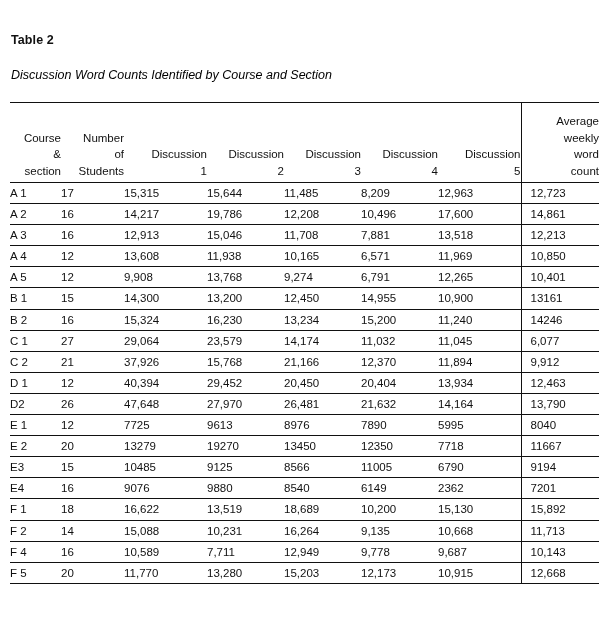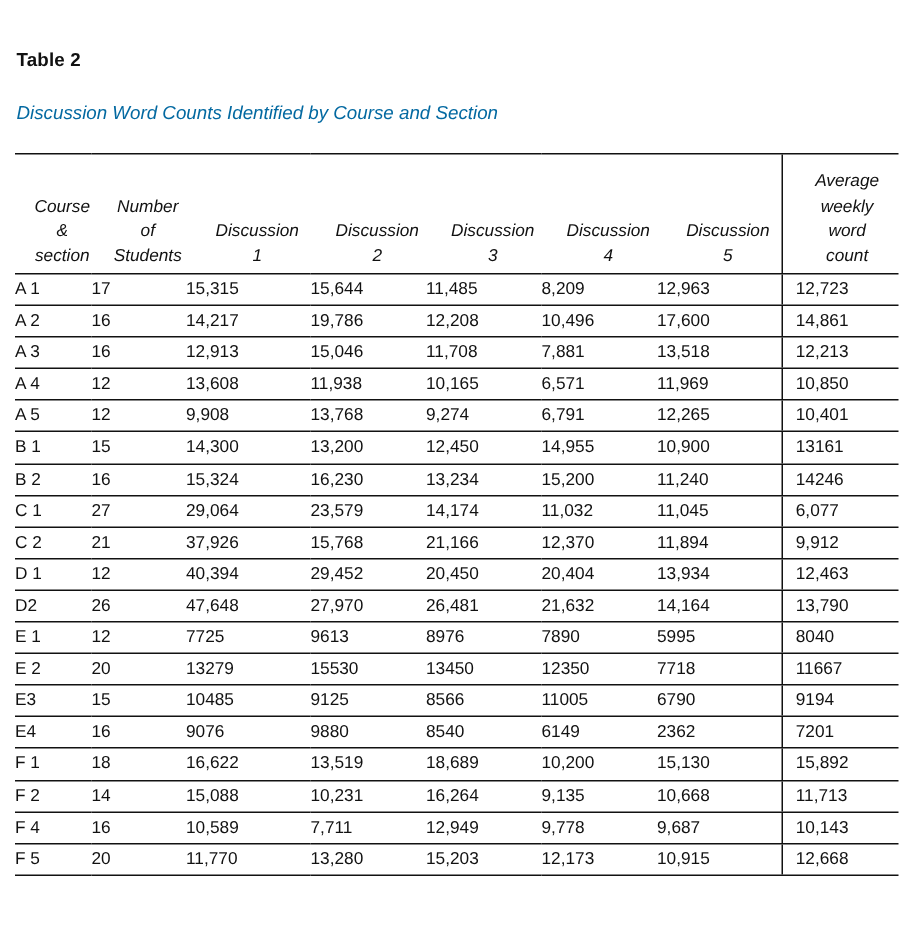--- a/index.html
+++ b/index.html
@@ -30,21 +30,21 @@
     font-weight: bold;
     letter-spacing: 0.1px;
     color: #111111;
   }
   .table-caption {
     position: absolute;
     left: 11px;
     top: 44px;
     font-size: 12.5px;
     font-style: italic;
-    color: #0369a1;
+    color: #000000;
     white-space: nowrap;
   }
   .table-wrap {
     position: absolute;
     left: 10px;
     top: 78px;
     width: 589px;
   }
   table.data-table {
     border-collapse: collapse;
@@ -57,30 +57,29 @@
   table.data-table col.c1 { width: 63px; }
   table.data-table col.c2 { width: 83px; }
   table.data-table col.c3 { width: 77px; }
   table.data-table col.c4 { width: 77px; }
   table.data-table col.c5 { width: 77px; }
   table.data-table col.c6 { width: 83px; }
   table.data-table col.c7 { width: 78px; }
 
   table.data-table thead th {
     font-weight: normal;
-    text-align: center;
+    text-align: right;
     vertical-align: bottom;
     padding: 0 0 3px 12px;
     line-height: 16.5px;
     white-space: pre-line;
     border-top: 1.6px solid #111111;
     border-bottom: 1.4px solid #111111;
     height: 80px;
     box-sizing: border-box;
-    font-style: italic;
   }
   table.data-table thead th.lastcol {
     border-left: 1.3px solid #111111;
     padding-left: 9px;
   }
   table.data-table tbody td {
     padding: 0;
     height: 20.1px;
     line-height: 20.1px;
     border-bottom: 1.1px solid #111111;
@@ -265,21 +264,21 @@
             <td class="col-disc">9613</td>
             <td class="col-disc">8976</td>
             <td class="col-disc">7890</td>
             <td class="col-disc">5995</td>
             <td class="lastcol">8040</td>
           </tr>
           <tr>
             <td class="col-course">E 2</td>
             <td class="col-students">20</td>
             <td class="col-disc">13279</td>
-            <td class="col-disc">15530</td>
+            <td class="col-disc">19270</td>
             <td class="col-disc">13450</td>
             <td class="col-disc">12350</td>
             <td class="col-disc">7718</td>
             <td class="lastcol">11667</td>
           </tr>
           <tr>
             <td class="col-course">E3</td>
             <td class="col-students">15</td>
             <td class="col-disc">10485</td>
             <td class="col-disc">9125</td>

